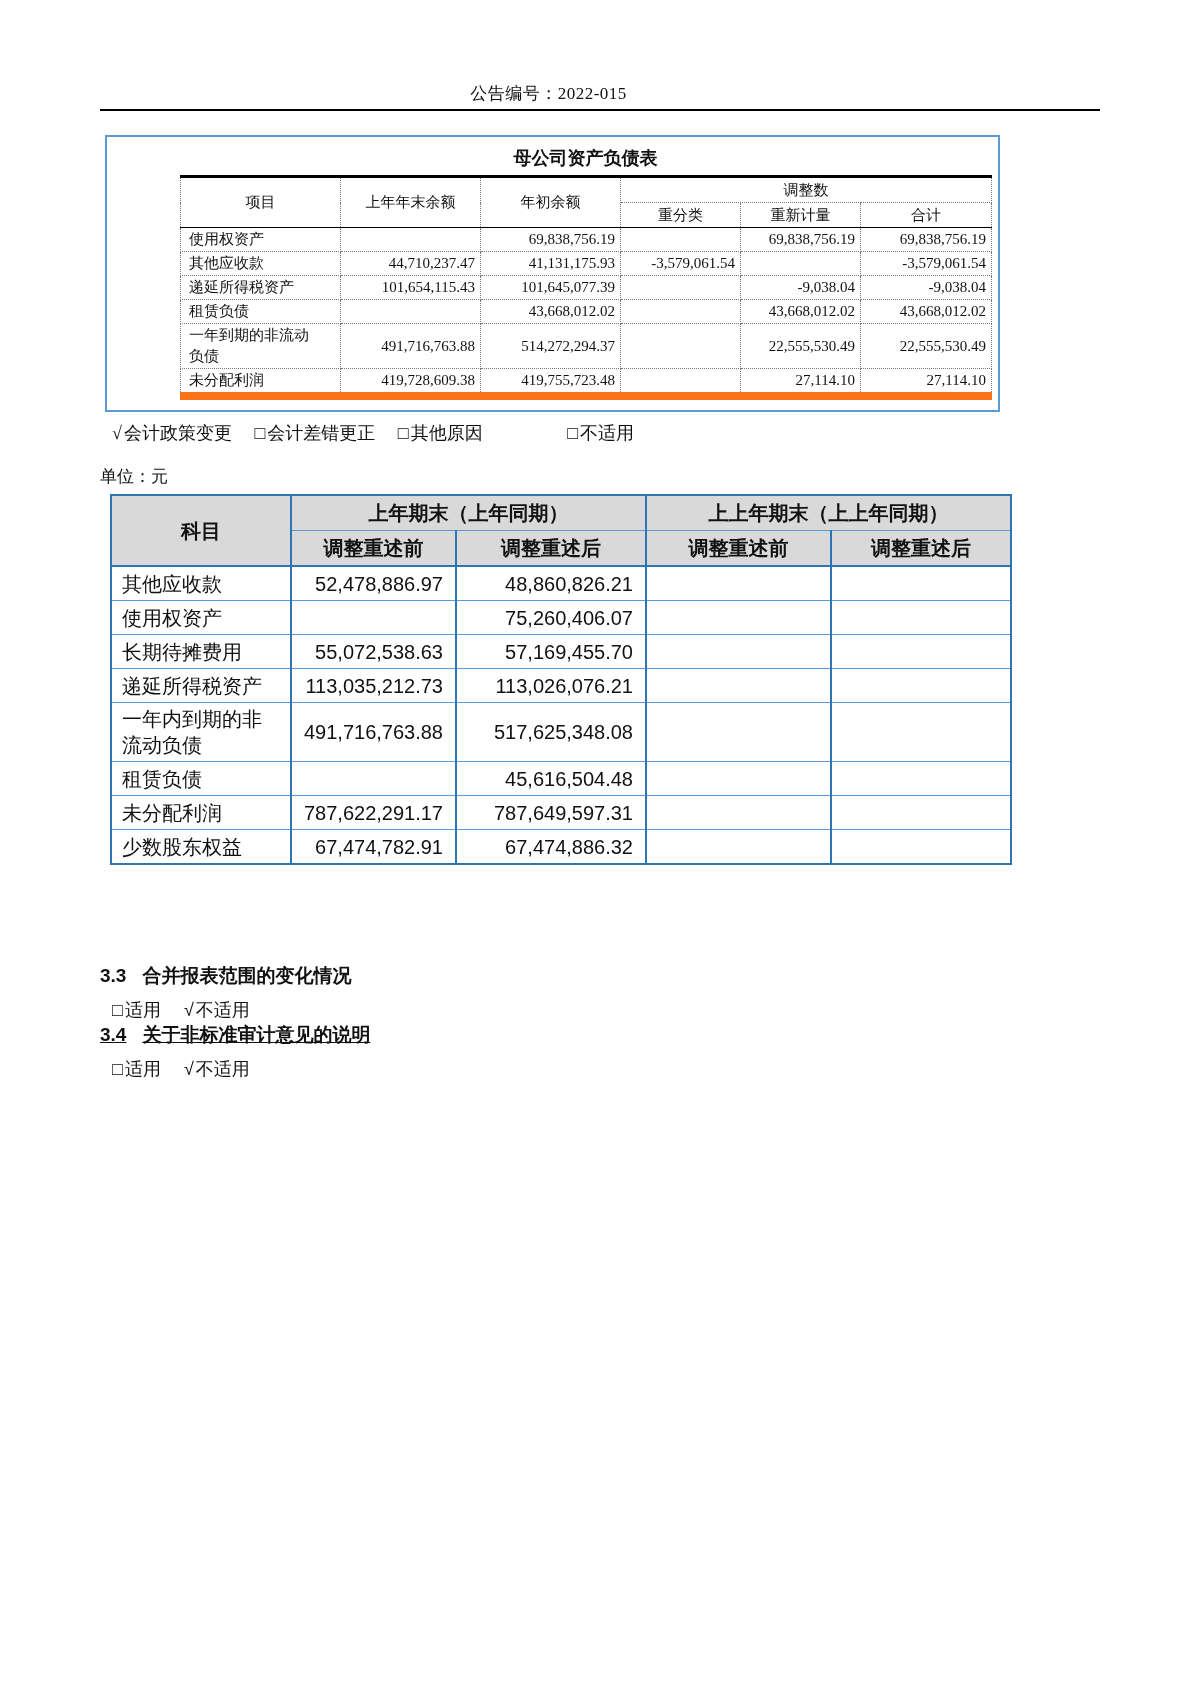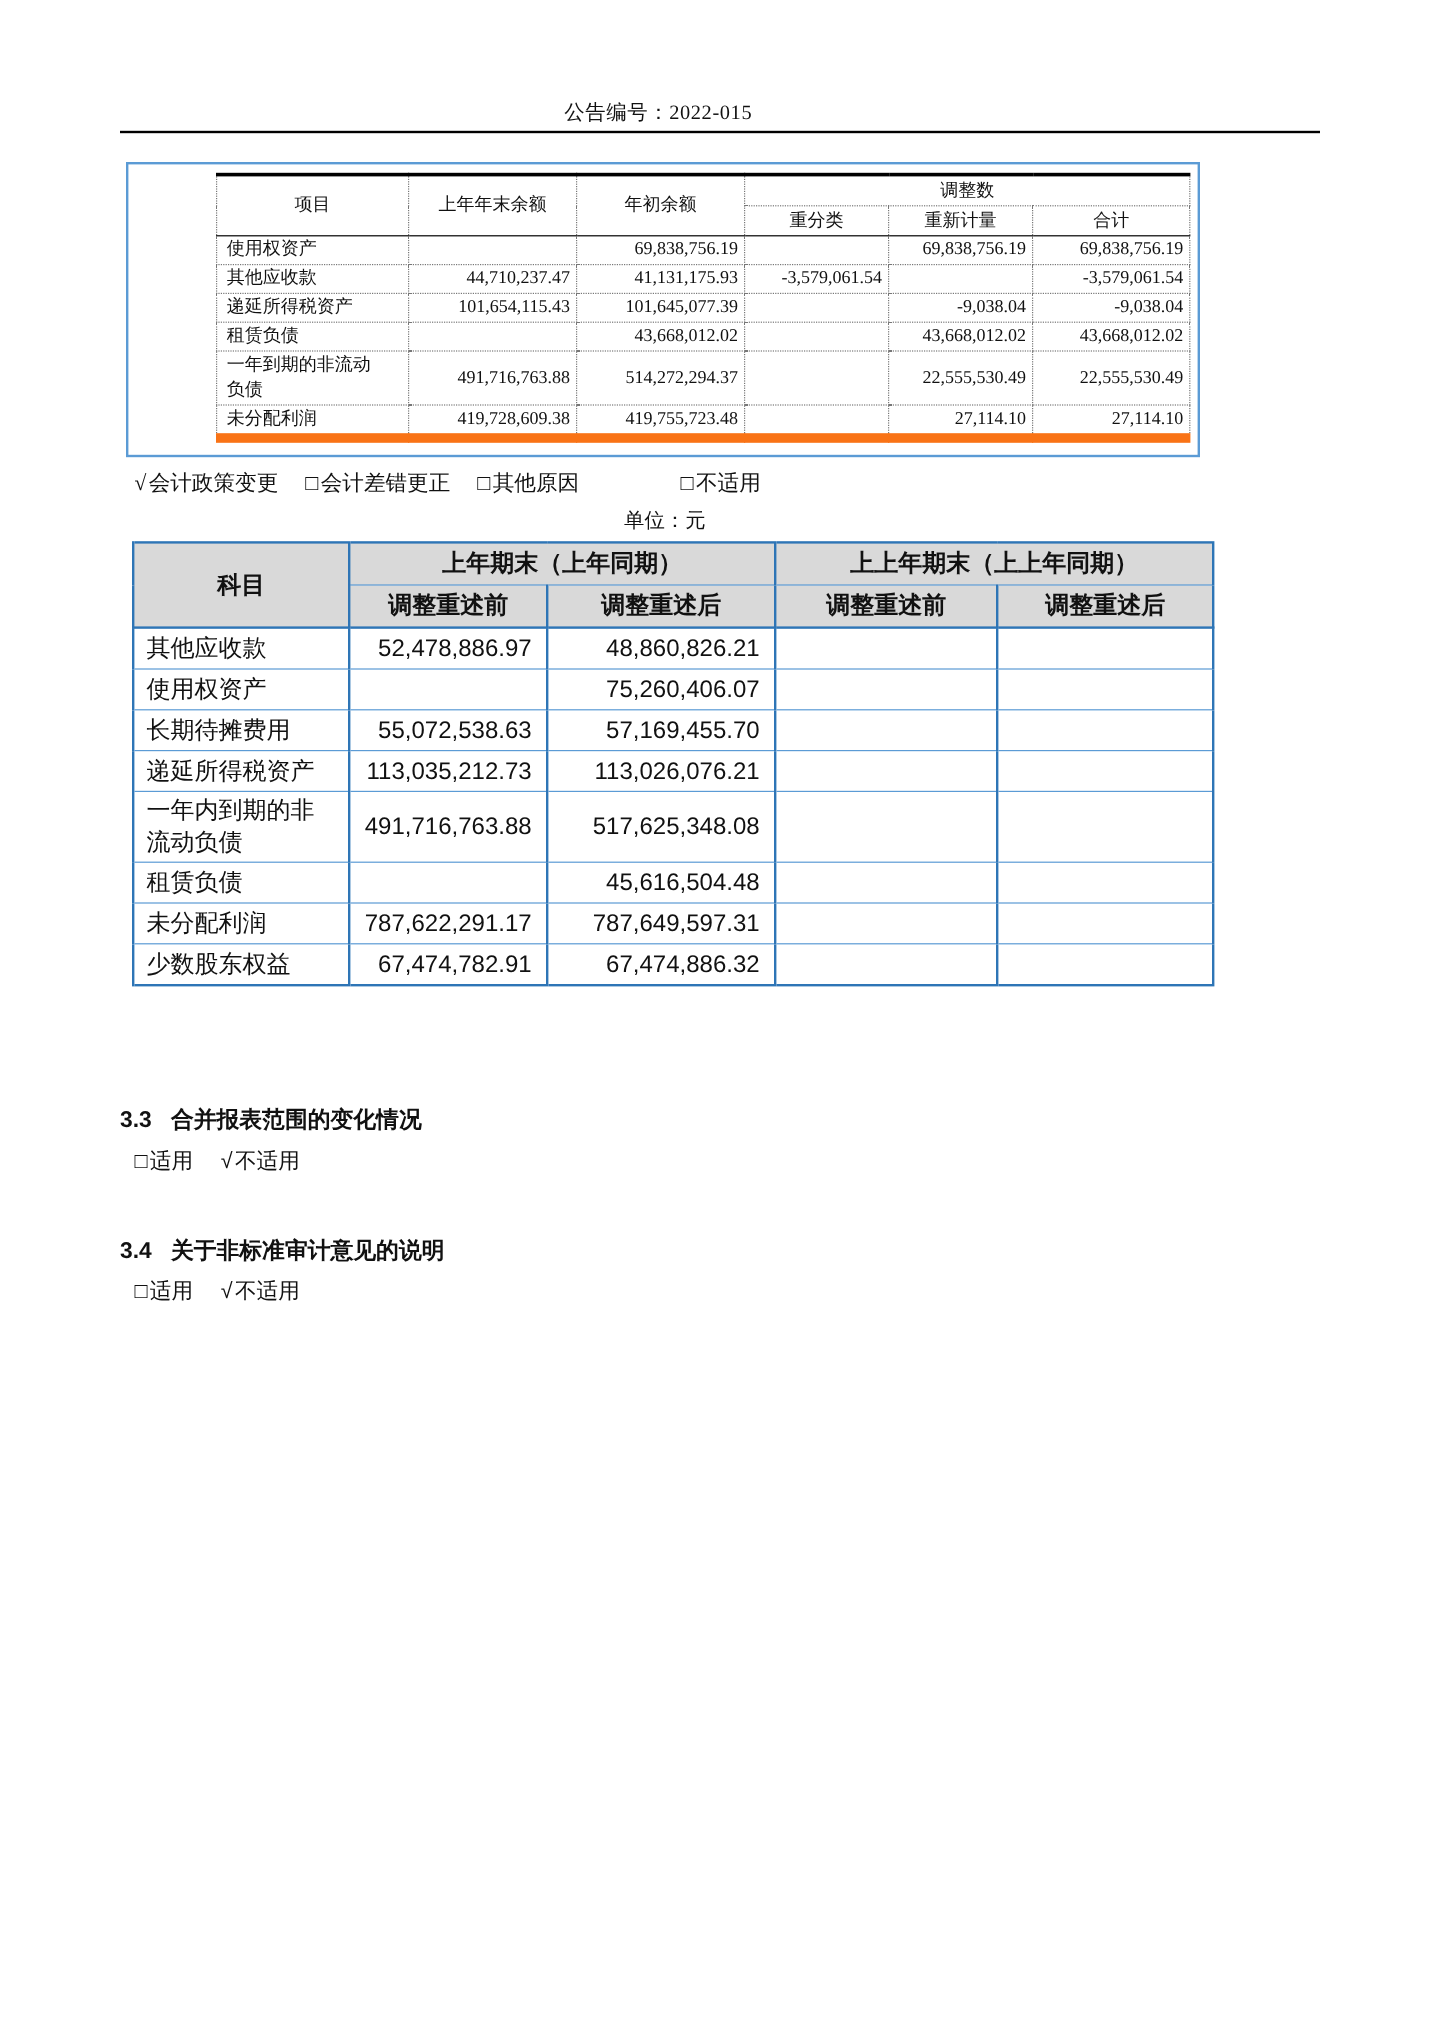--- a/index.html
+++ b/index.html
@@ -46,28 +46,28 @@
   table.t1 thead th.span2{border-bottom:1px solid #000;}
   table.t1 td.item{text-align:left;padding-left:8px;padding-right:22px;}
   table.t1 td.num{text-align:right;padding-right:5px;}
 
   
   .content{margin:0 100px;}
   .sec-heading{font-size:19px;font-weight:700;}
   .sec-heading .sec-num{margin-right:16px;}
   .h32{margin-top:56px;}
   .h33{margin-top:98px;}
-  .h34{margin-top:50px;}
+  .h34{text-decoration:underline;}
   .opt-line{margin-top:9px;padding-left:12px;font-size:18px;}
   .opt-line.serif{font-size:18px;}
   .opt{margin-right:18px;white-space:nowrap;}
   .opt.big-gap{margin-left:62px;}
   .opt .mk{margin-right:2px;}
   .unit-line{
-    margin-top:8px;text-align:center;padding-right:92px;
+    margin-top:20px;text-align:left;padding-right:92px;
     font-family:"Liberation Serif","DejaVu Serif",serif;font-size:17px;
   }
 
   
   table.t2{
     margin:6px 0 0 10px;            
     width:900px;table-layout:fixed;border-collapse:collapse;
     font-size:20px;
     border:2px solid #2E75B6;
   }
@@ -85,20 +85,21 @@
   table.t2 td{height:27px;}
 </style>
 </head>
 <body>
 
 <div class="page-header">
   <span class="doc-number">公告编号：2022-015</span>
 </div>
 
 <div class="blue-box">
+  <div class="t1-title">母公司资产负债表</div>
   <table class="t1">
     <colgroup>
       <col style="width:160px">
         <col style="width:140px">
         <col style="width:140px">
       <col style="width:120px">
         <col style="width:120px">
         <col style="width:131px">
     </colgroup>
     <thead>

